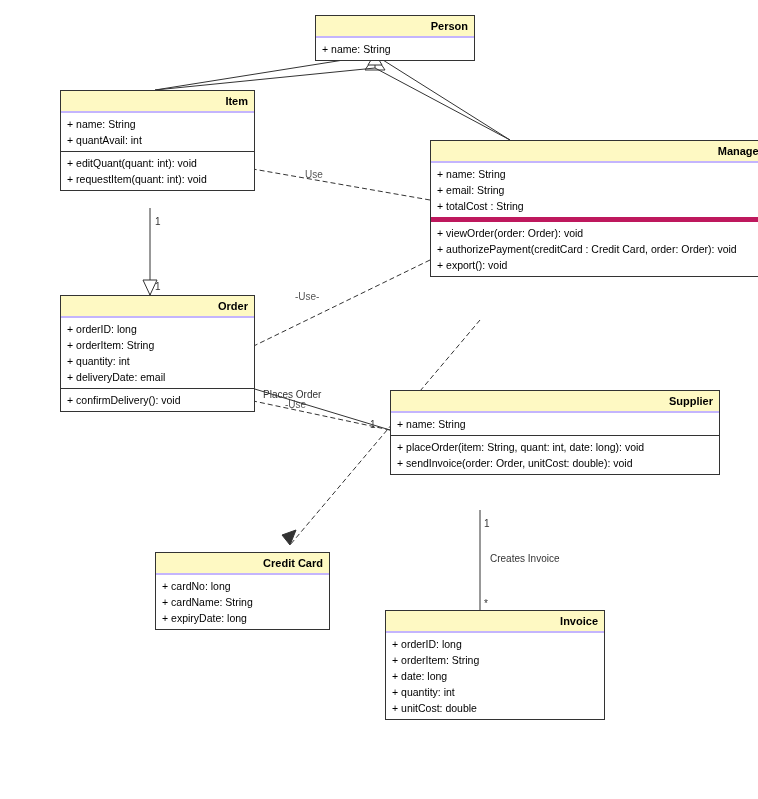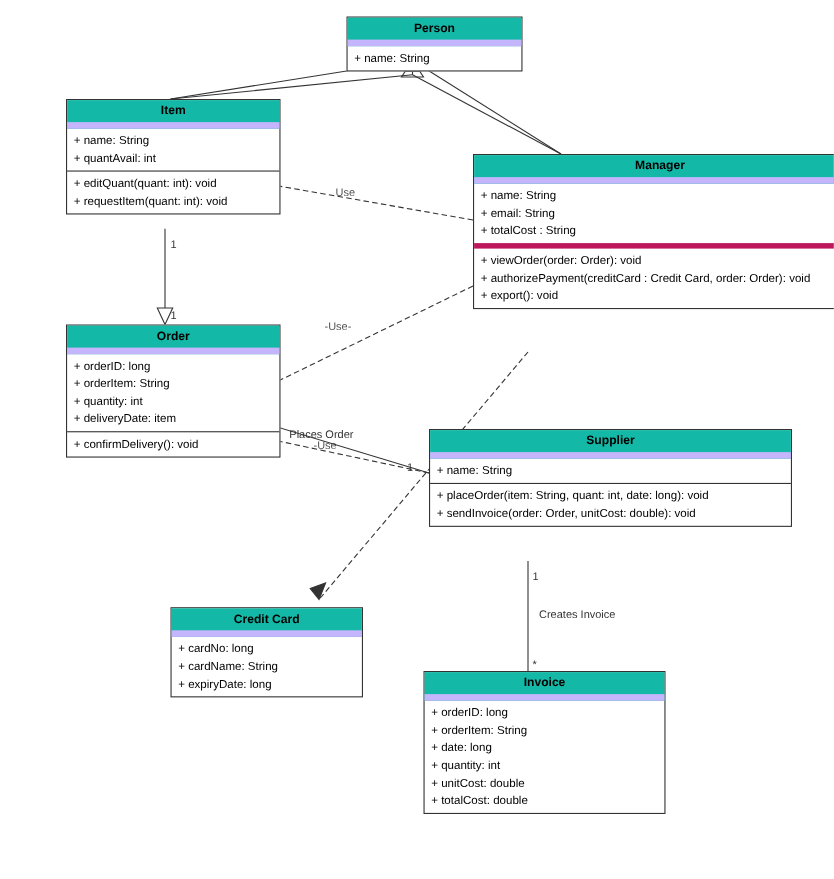--- a/index.html
+++ b/index.html
@@ -17,23 +17,23 @@
       width: 758px;
       height: 799px;
     }
     .uml-class {
       position: absolute;
       border: 1px solid #333;
       background: #fff;
       min-width: 160px;
     }
     .uml-class .class-header {
-      background: #14b8a6;
-      border-bottom: 6px solid #c4b5fd;
-      text-align: center;
+      background: #fef9c3;
+      border-bottom: 2px solid #c4b5fd;
+      text-align: right;
       font-weight: bold;
       padding: 4px 6px;
       font-size: 11px;
     }
     .uml-class .class-body {
       padding: 3px 6px;
     }
     .uml-class .class-body div {
       padding: 2px 0;
       font-size: 10.5px;
@@ -134,21 +134,21 @@
       <div>+ export(): void</div>
     </div>
   </div>
 
   <div class="uml-class" style="left:60px; top:295px; width:195px;">
     <div class="class-header">Order</div>
     <div class="class-body">
       <div>+ orderID: long</div>
       <div>+ orderItem: String</div>
       <div>+ quantity: int</div>
-      <div>+ deliveryDate: item</div>
+      <div>+ deliveryDate: email</div>
     </div>
     <div class="class-body" style="border-top:1px solid #333;">
       <div>+ confirmDelivery(): void</div>
     </div>
   </div>
 
   <div class="uml-class" style="left:390px; top:390px; width:330px;">
     <div class="class-header">Supplier</div>
     <div class="class-body">
       <div>+ name: String</div>
@@ -169,17 +169,16 @@
   </div>
 
   <div class="uml-class" style="left:385px; top:610px; width:220px;">
     <div class="class-header">Invoice</div>
     <div class="class-body">
       <div>+ orderID: long</div>
       <div>+ orderItem: String</div>
       <div>+ date: long</div>
       <div>+ quantity: int</div>
       <div>+ unitCost: double</div>
-      <div>+ totalCost: double</div>
     </div>
   </div>
 
 </div>
 
 </body></html>

